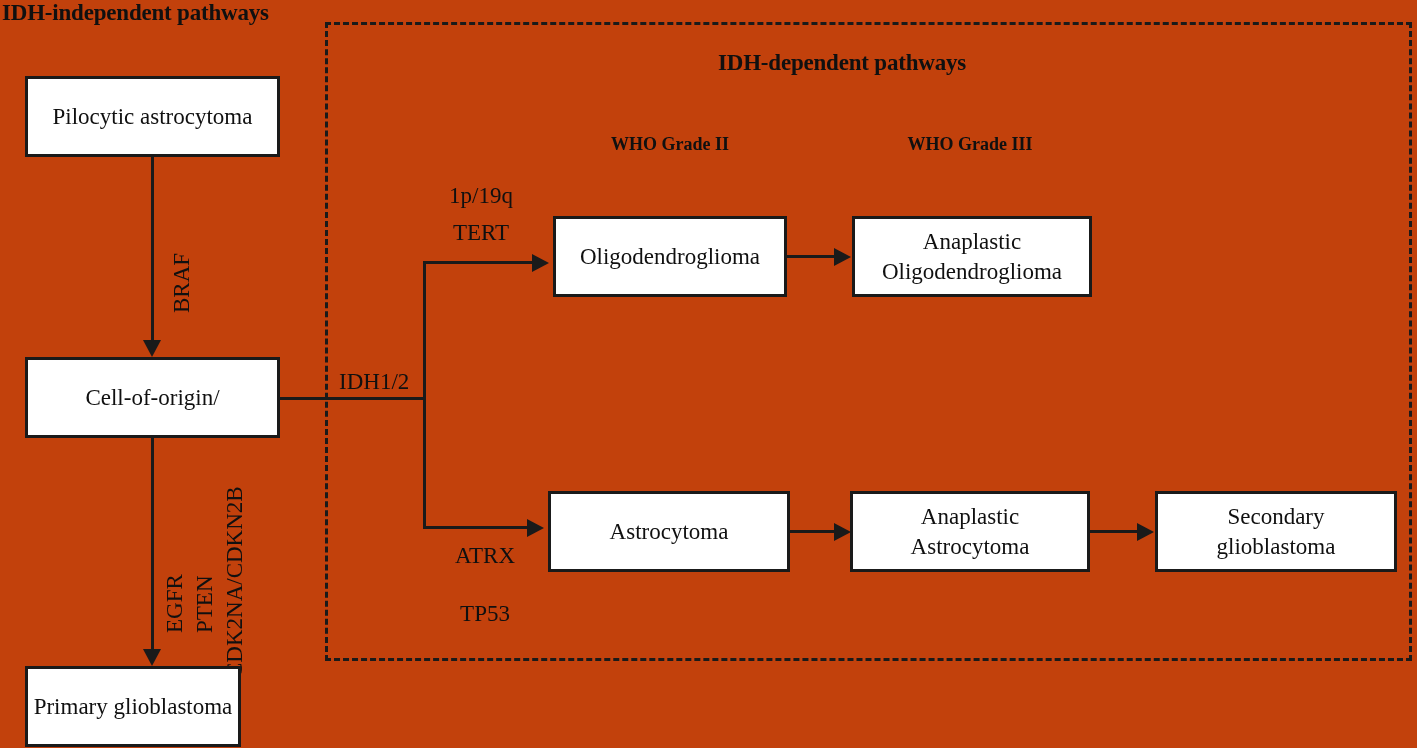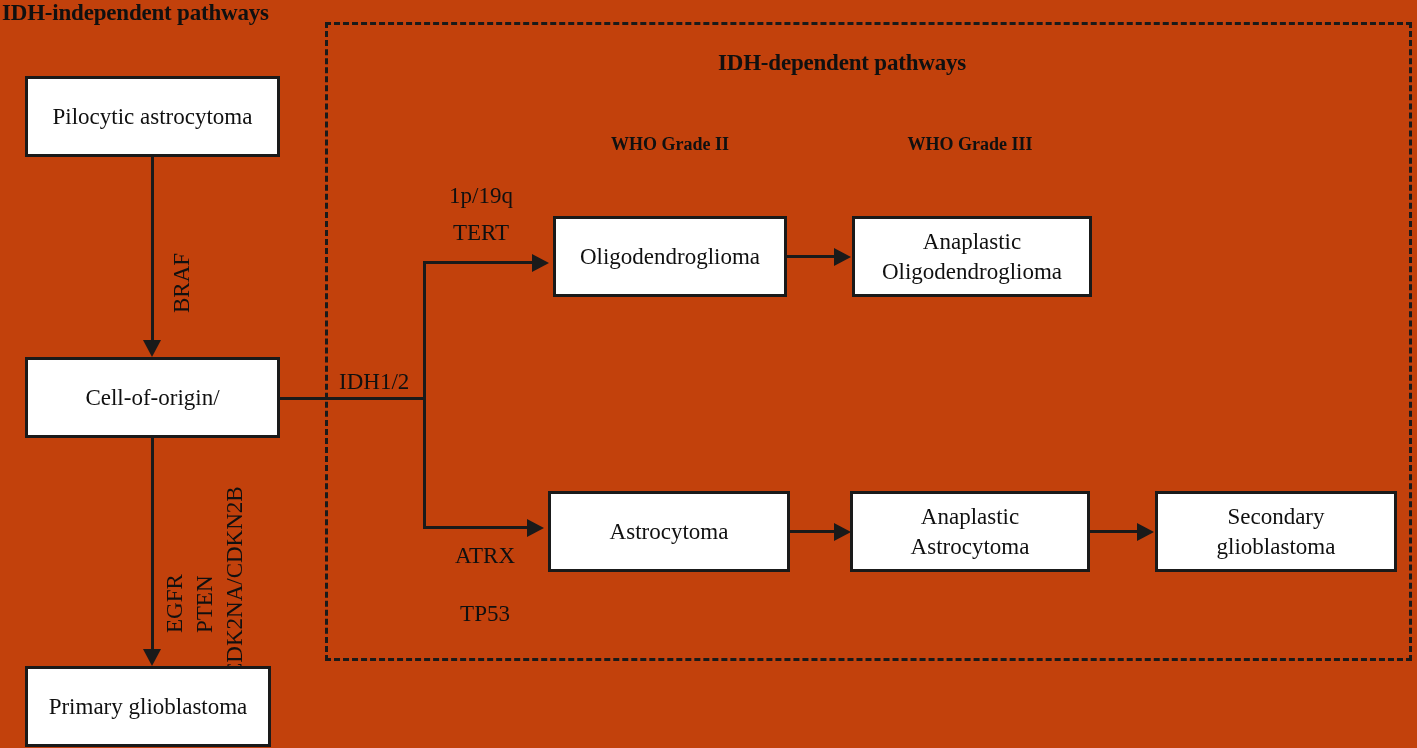--- a/index.html
+++ b/index.html
@@ -116,21 +116,21 @@
     <span>Cell-of-origin/</span>
   </div>
 
   <div class="abs vline" style="left:151px; top:438px; height:212px;"></div>
   <div class="abs arrow-down" style="left:143px; top:649px;"></div>
 
   <div class="abs edge-label rot" style="left:186px; top:610px;">EGFR</div>
   <div class="abs edge-label rot" style="left:216px; top:610px;">PTEN</div>
   <div class="abs edge-label rot" style="left:246px; top:655px;">CDK2NA/CDKN2B</div>
 
-  <div class="abs node" style="left:25px; top:666px; width:246px; height:81px;">
+  <div class="abs node" style="left:25px; top:666px; width:216px; height:81px;">
     <span>Primary glioblastoma</span>
   </div>
 
   <div class="abs hline" style="left:280px; top:397px; width:146px;"></div>
   <div class="abs edge-label" style="left:339px; top:370px;">IDH1/2</div>
   <div class="abs vline" style="left:423px; top:261px; height:268px;"></div>
 
   <div class="abs hline" style="left:423px; top:261px; width:110px;"></div>
   <div class="abs arrow-right" style="left:532px; top:254px;"></div>
 

